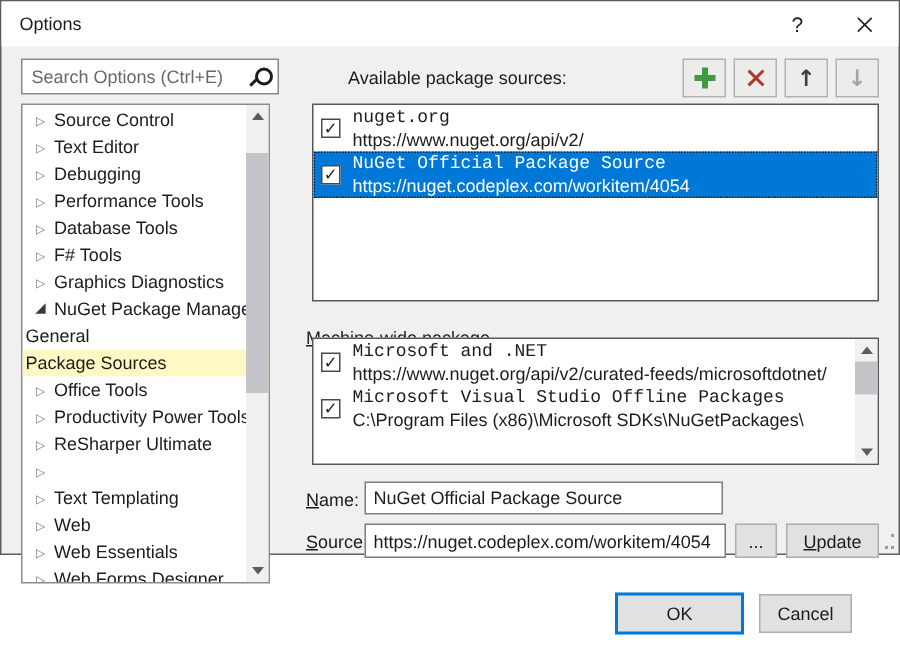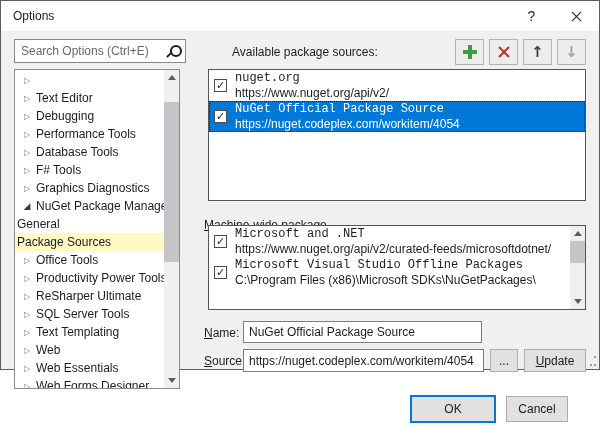--- a/index.html
+++ b/index.html
@@ -100,20 +100,21 @@
 
   <div class="search">
     <div class="search-text">Search Options (Ctrl+E)</div>
     <span class="mag-icon"></span>
   </div>
 
   <div class="tree">
     <div class="tree-rows">
         <div class="tree-row">
           <span class="expander collapsed">▷</span>
+          <span class="tree-label">Source Control</span>
         </div>
         <div class="tree-row">
           <span class="expander collapsed">▷</span>
           <span class="tree-label">Text Editor</span>
         </div>
         <div class="tree-row">
           <span class="expander collapsed">▷</span>
           <span class="tree-label">Debugging</span>
         </div>
         <div class="tree-row">
@@ -149,21 +150,20 @@
         <div class="tree-row">
           <span class="expander collapsed">▷</span>
           <span class="tree-label">Productivity Power Tools</span>
         </div>
         <div class="tree-row">
           <span class="expander collapsed">▷</span>
           <span class="tree-label">ReSharper Ultimate</span>
         </div>
         <div class="tree-row">
           <span class="expander collapsed">▷</span>
-          <span class="tree-label">SQL Server Tools</span>
         </div>
         <div class="tree-row">
           <span class="expander collapsed">▷</span>
           <span class="tree-label">Text Templating</span>
         </div>
         <div class="tree-row">
           <span class="expander collapsed">▷</span>
           <span class="tree-label">Web</span>
         </div>
         <div class="tree-row">

